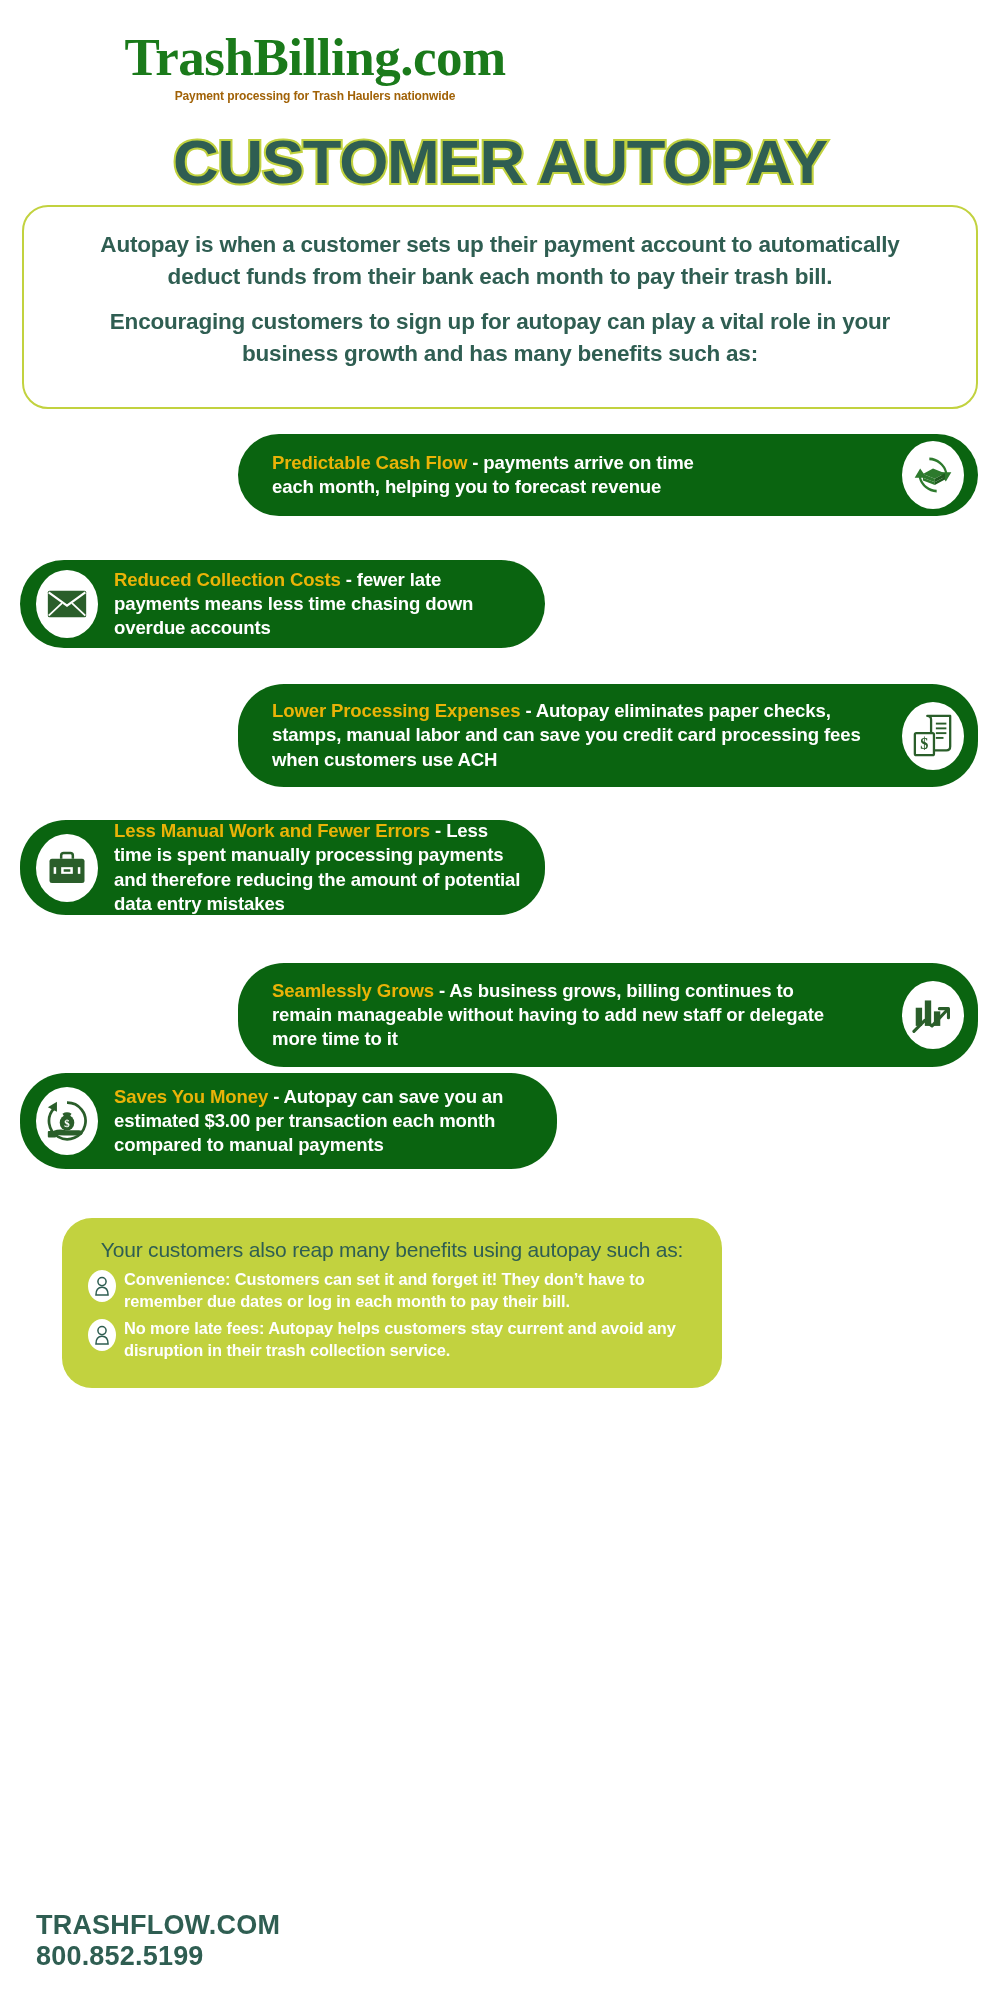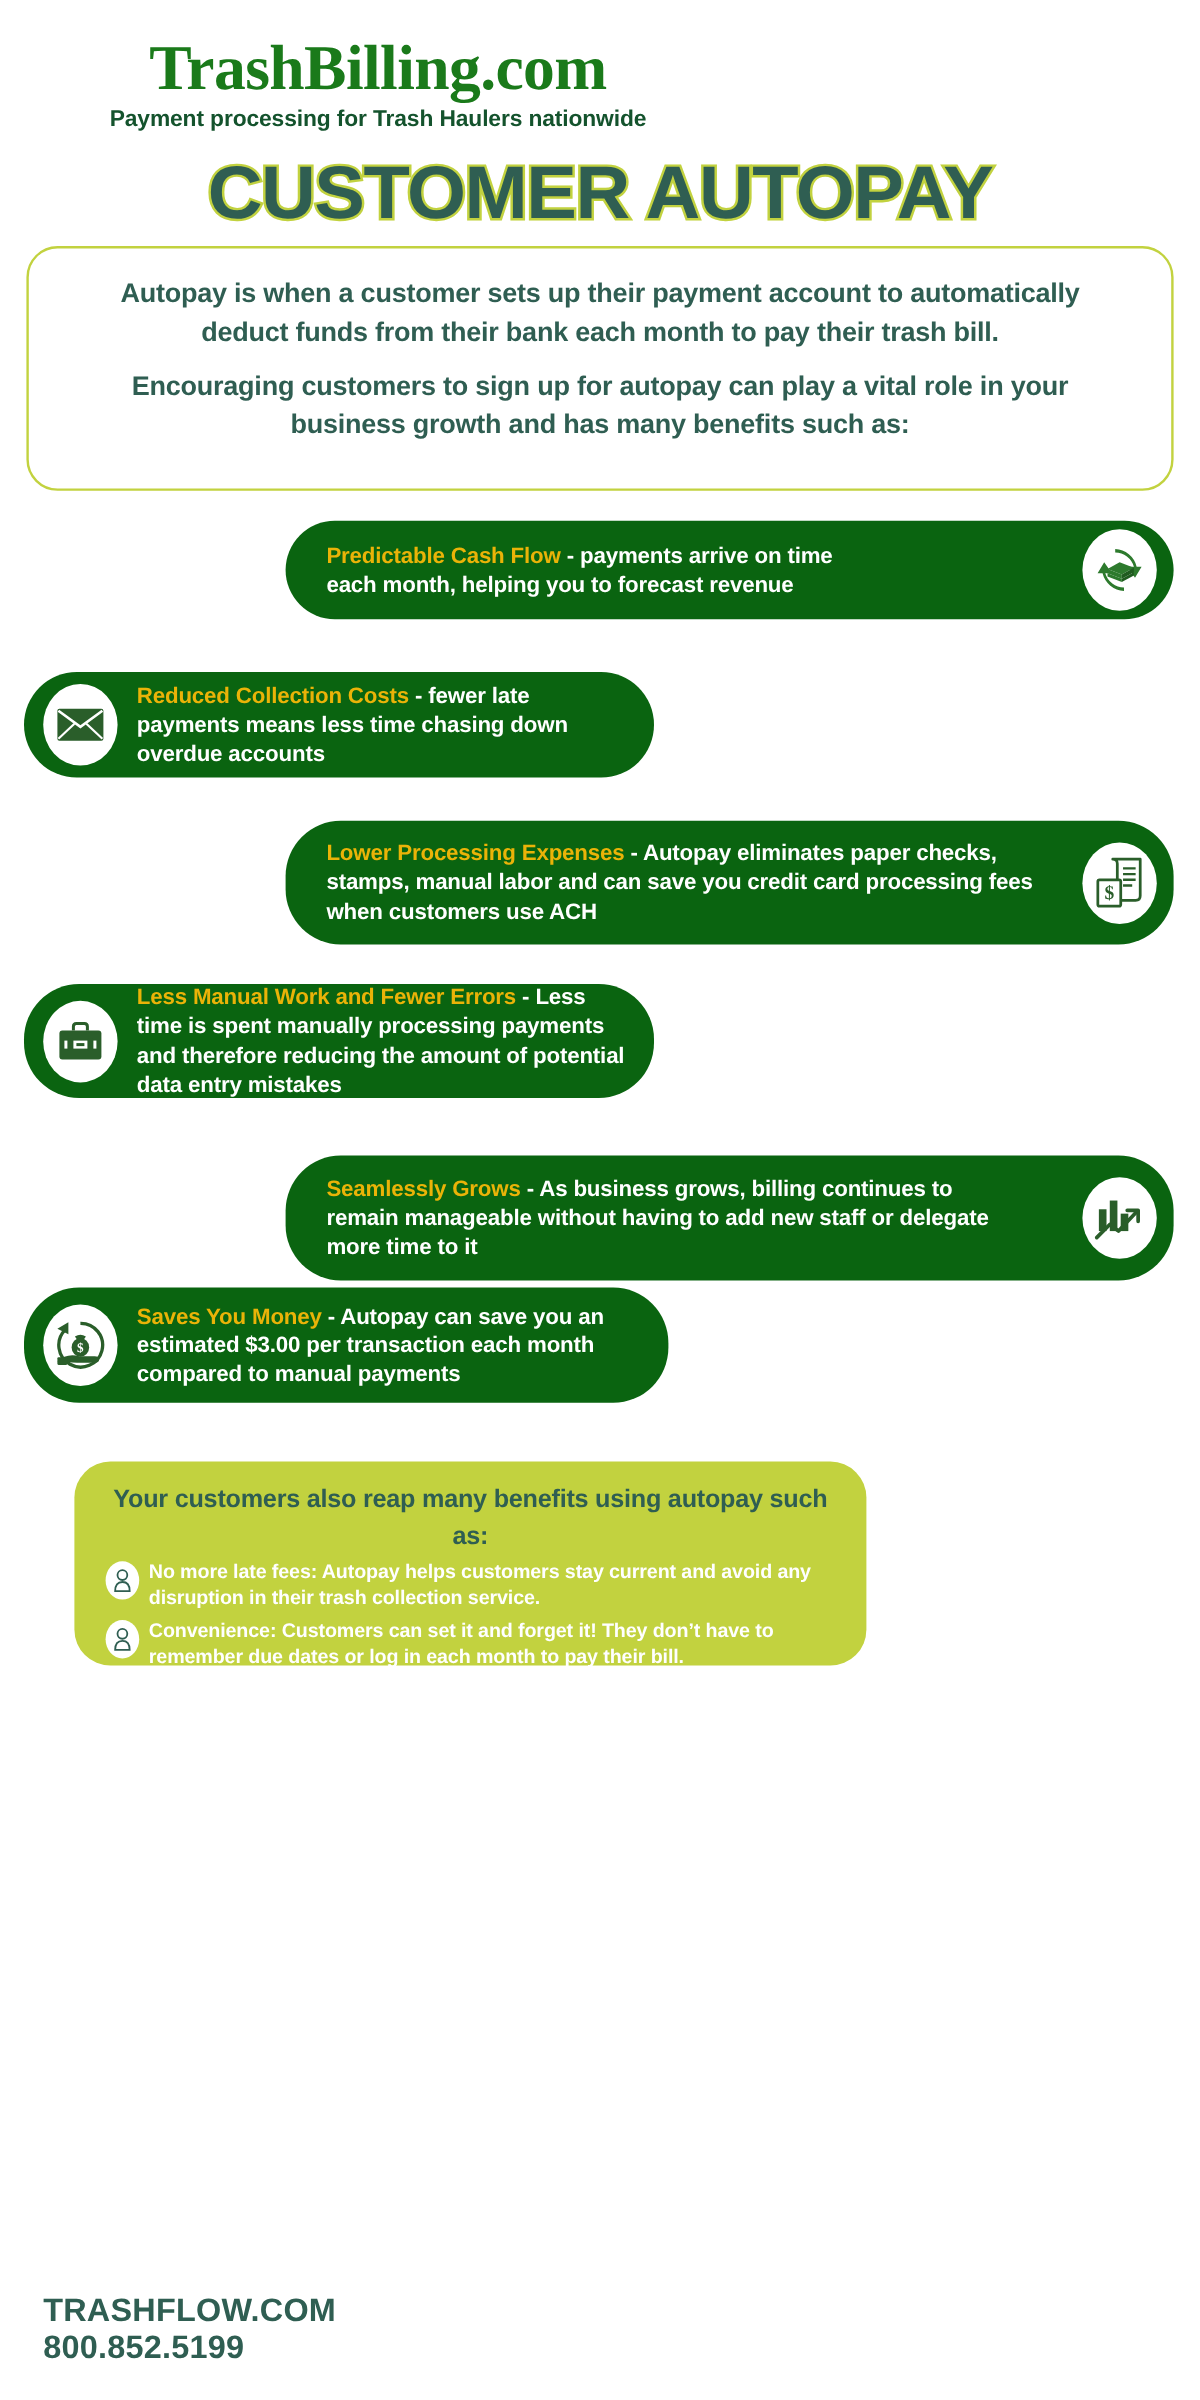--- a/index.html
+++ b/index.html
@@ -17,22 +17,22 @@
     font-family:"Liberation Serif", serif;
     font-weight:700;
     font-size:53px;
     color:#1a7a1a;
     letter-spacing:-0.5px;
     line-height:1.05;
   }
   .logo-tag{
     font-family:"Liberation Sans", sans-serif;
     font-weight:700;
-    font-size:19px;
-    color:#14532d;
+    font-size:12px;
+    color:#a16207;
     margin-top:3px;
     letter-spacing:-0.1px;
   }
 
   
   .title{
     position:absolute; left:0; top:126px; width:1000px; text-align:center;
     font-family:"Liberation Sans", sans-serif;
     font-weight:700;
     font-size:62px;
@@ -107,21 +107,21 @@
   
   .cust-box{
     position:absolute; left:62px; top:1218px; width:660px; height:170px;
     background:#c2d23f;
     border-radius:30px;
     padding:16px 26px 0 26px;
   }
   .cust-title{
     text-align:center;
     color:#2f5e52;
-    font-weight:700;
+    font-weight:400;
     font-size:21px;
     line-height:1.48;
     letter-spacing:-0.2px;
     margin-bottom:4px;
   }
   .cust-item{
     display:flex;
     align-items:flex-start;
     margin-bottom:6px;
   }
@@ -272,30 +272,30 @@
 <div class="cust-box">
   <div class="cust-title">Your customers also reap many benefits using autopay such as:</div>
 
   <div class="cust-item">
     <div class="person-circle">
       <svg width="16" height="20" viewBox="0 0 18 22">
         <circle cx="9" cy="6" r="4.6" fill="none" stroke="#2f5e52" stroke-width="1.7"></circle>
         <path d="M2.2 21 Q2.2 12.5 9 12.5 Q15.8 12.5 15.8 21 Z" fill="none" stroke="#2f5e52" stroke-width="1.7"></path>
       </svg>
     </div>
-    <div class="cust-text">No more late fees: Autopay helps customers stay current and avoid any disruption in their trash collection service.</div>
+    <div class="cust-text">Convenience: Customers can set it and forget it! They don’t have to remember due dates or log in each month to pay their bill.</div>
   </div>
 
   <div class="cust-item">
     <div class="person-circle">
       <svg width="16" height="20" viewBox="0 0 18 22">
         <circle cx="9" cy="6" r="4.6" fill="none" stroke="#2f5e52" stroke-width="1.7"></circle>
         <path d="M2.2 21 Q2.2 12.5 9 12.5 Q15.8 12.5 15.8 21 Z" fill="none" stroke="#2f5e52" stroke-width="1.7"></path>
       </svg>
     </div>
-    <div class="cust-text">Convenience: Customers can set it and forget it! They don’t have to remember due dates or log in each month to pay their bill.</div>
+    <div class="cust-text">No more late fees: Autopay helps customers stay current and avoid any disruption in their trash collection service.</div>
   </div>
 </div>
 
 <div class="footer">
   <div>TRASHFLOW.COM</div>
   <div>800.852.5199</div>
 </div>
 
 </body></html>

